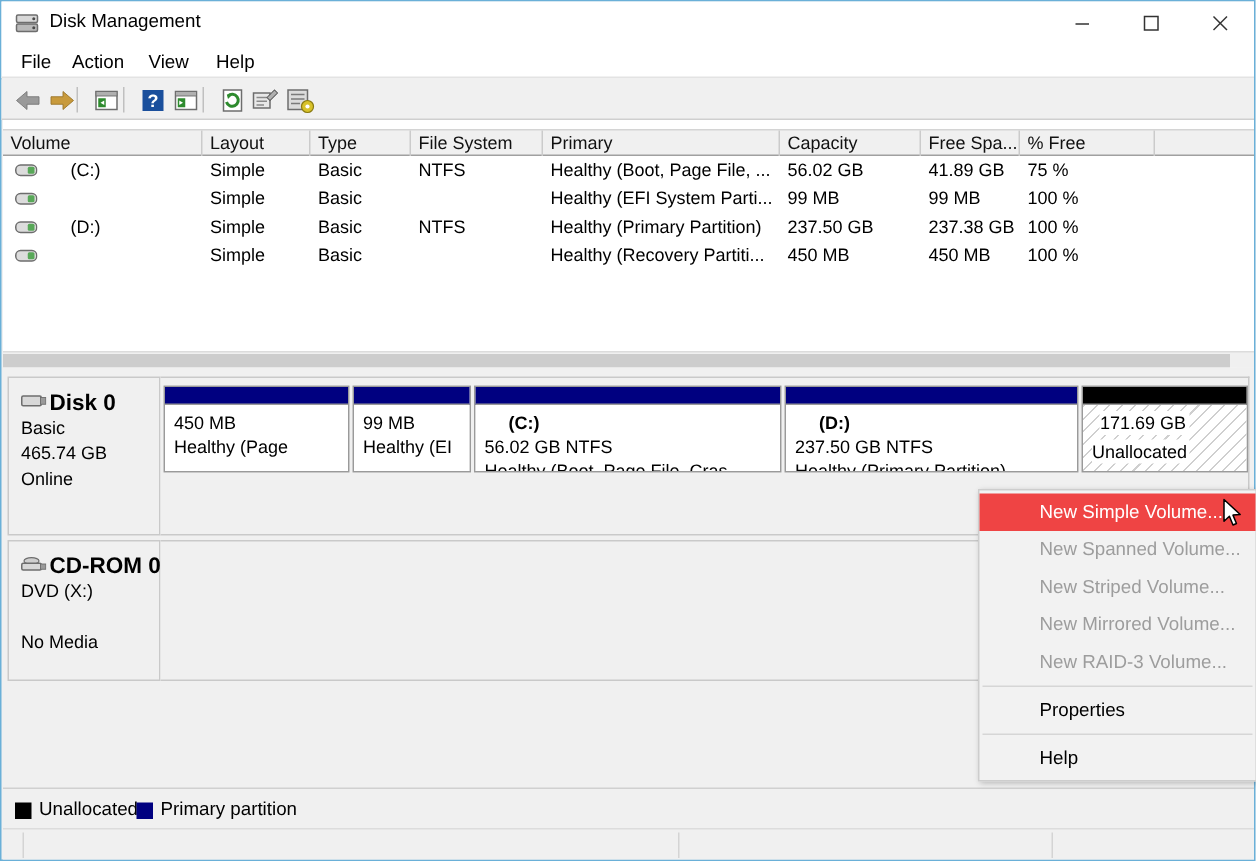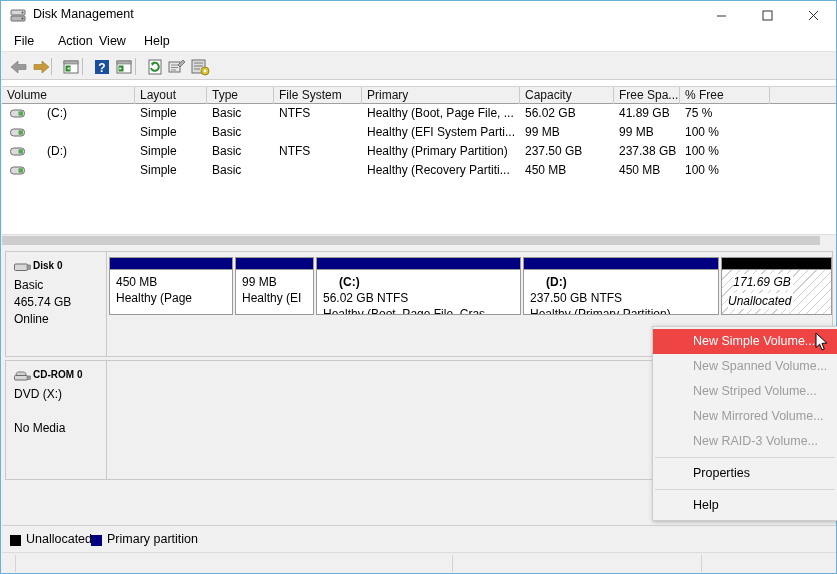--- a/index.html
+++ b/index.html
@@ -172,21 +172,21 @@
   }
   .disk-info {
     position: absolute; left: 0; top: 0;
     width: 102px; height: 100%;
     background: #f0f0f0;
     border: 1px solid #c9c9c9;
     box-sizing: border-box;
   }
   .disk-info-title {
     position: absolute; left: 27px; top: 8px;
-    font-size: 10px; font-weight: bold;
+    font-size: 15px; font-weight: bold;
     white-space: nowrap;
     text-align: right;
   }
   .disk-icon-sm {
     position: absolute; left: 8px; top: 10px;
     width: 17px; height: 11px;
   }
   .disk-info-line {
     position: absolute; left: 8px;
     font-size: 12px;
@@ -240,21 +240,20 @@
     background-image: repeating-linear-gradient(
       -45deg,
       #ffffff 0px, #ffffff 5px,
       #cfcfcf 5px, #cfcfcf 6px
     );
   }
   .part.unalloc .part-line {
     background: #ffffff;
     display: inline-block;
     padding-right: 2px;
-    font-style: italic;
   }
 
   
   #legend {
     position: absolute; left: 1px; top: 524px;
     width: 834px; height: 26px;
     background: #f0f0f0;
     border-top: 1px solid #d0d0d0;
     box-sizing: border-box;
   }
@@ -347,21 +346,21 @@
     <div class="winbtn" id="btn-close">
       <svg width="11" height="11" viewBox="0 0 11 11">
         <line x1="1" y1="1" x2="10" y2="10" stroke="#333" stroke-width="1"></line>
         <line x1="10" y1="1" x2="1" y2="10" stroke="#333" stroke-width="1"></line>
       </svg>
     </div>
   </div>
 
   <div id="menubar">
     <div class="menu-item" style="left:8px">File</div>
-    <div class="menu-item" style="left:52px">Action</div>
+    <div class="menu-item" style="left:42px">Action</div>
     <div class="menu-item" style="left:93px">View</div>
     <div class="menu-item" style="left:138px">Help</div>
   </div>
 
   <div id="toolbar">
     <svg class="tb-icon" style="left:8px" viewBox="0 0 20 20">
       <path d="M9 4 L2 10 L9 16 L9 12.5 L17 12.5 L17 7.5 L9 7.5 Z" fill="#9a9a9a" stroke="#777" stroke-width="0.6"></path>
     </svg>
     <svg class="tb-icon" style="left:30px" viewBox="0 0 20 20">
       <path d="M11 4 L18 10 L11 16 L11 12.5 L3 12.5 L3 7.5 L11 7.5 Z" fill="#c89a3c" stroke="#9a7528" stroke-width="0.6"></path>
@@ -550,21 +549,21 @@
           <div class="part-body">
             <div class="part-line bold"></div>
             <div class="part-line">171.69 GB</div>
             <div class="part-line">Unallocated</div>
           </div>
         </div>
 
       </div>
     </div>
 
-    <div class="disk-block" style="top:111px;height:120px">
+    <div class="disk-block" style="top:111px;height:94px">
       <div class="disk-info">
         <svg class="disk-icon-sm" viewBox="0 0 17 11">
           <ellipse cx="7" cy="3" rx="5" ry="2.2" fill="#cfcfcf" stroke="#6d6d6d" stroke-width="0.8"></ellipse>
           <rect x="0.5" y="4.5" width="13" height="4.5" rx="1" fill="#d8d8d8" stroke="#6d6d6d" stroke-width="1"></rect>
           <rect x="13" y="5" width="3.5" height="3.5" fill="#9a9a9a" stroke="#6d6d6d" stroke-width="0.6"></rect>
         </svg>
         <div class="disk-info-title">CD-ROM 0</div>
         <div class="disk-info-line" style="top:26px">DVD (X:)</div>
         <div class="disk-info-line" style="top:60px">No Media</div>
       </div>

